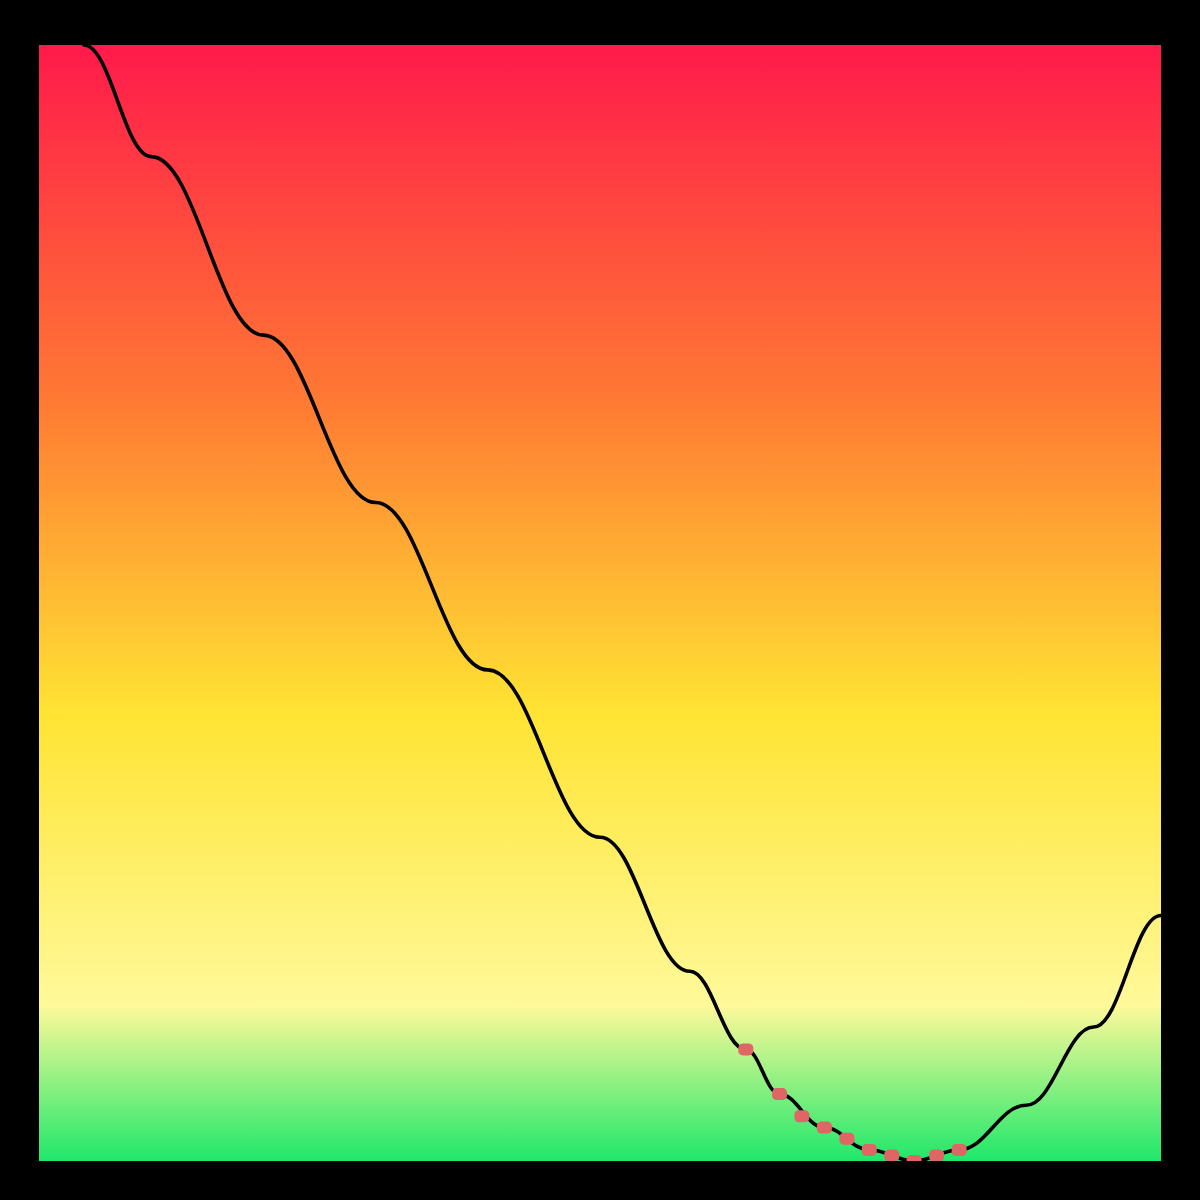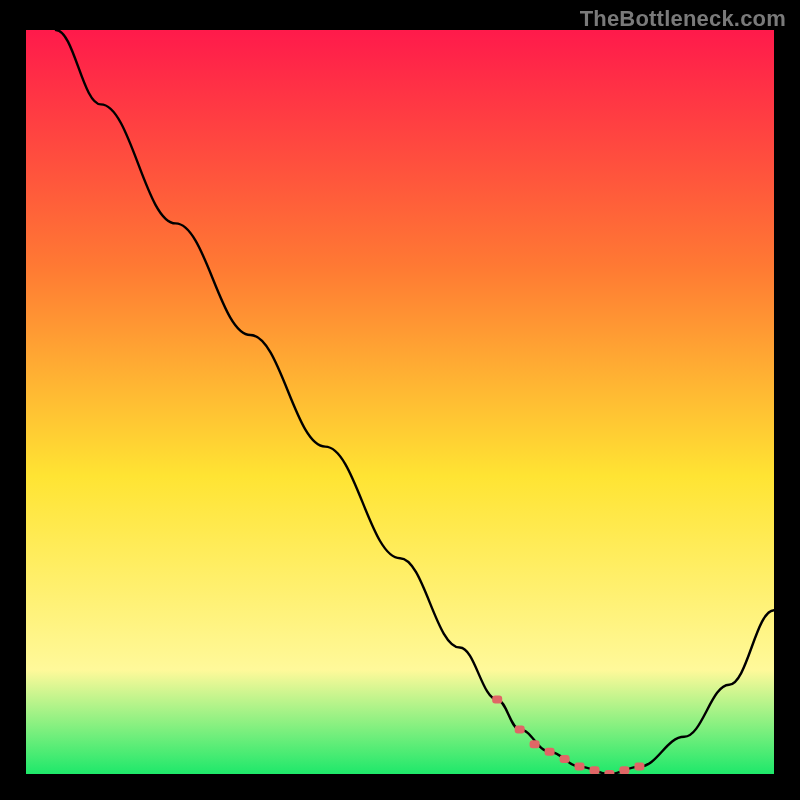--- a/index.html
+++ b/index.html
@@ -36,21 +36,20 @@
   .plot-area svg {
     display: block;
     width: 100%;
     height: 100%;
   }
 </style>
 </head>
 <body>
 
 <div class="chart-outer">
-  <div class="watermark">TheBottleneck.com</div>
 
   <div class="plot-area">
     <svg viewBox="0 0 748 744" preserveAspectRatio="none">
       <defs>
         <linearGradient id="bg-grad" x1="0" y1="0" x2="0" y2="1">
           <stop id="g0" offset="0%" stop-color="#ff1a4b"></stop>
           <stop id="g1" offset="32%" stop-color="#ff7a33"></stop>
           <stop id="g2" offset="60%" stop-color="#ffe433"></stop>
           <stop id="g3" offset="86%" stop-color="#fff99a"></stop>
           <stop id="g4" offset="100%" stop-color="#1ee86a"></stop>

